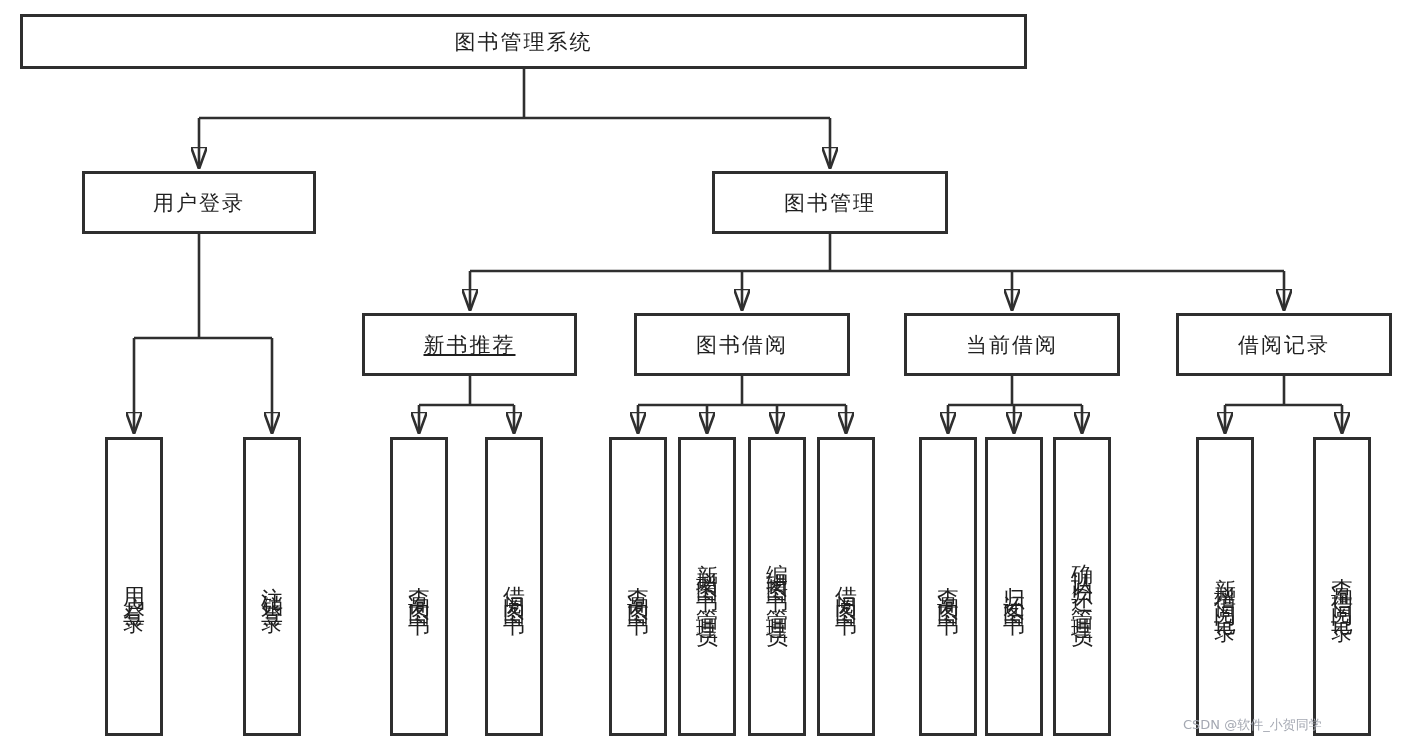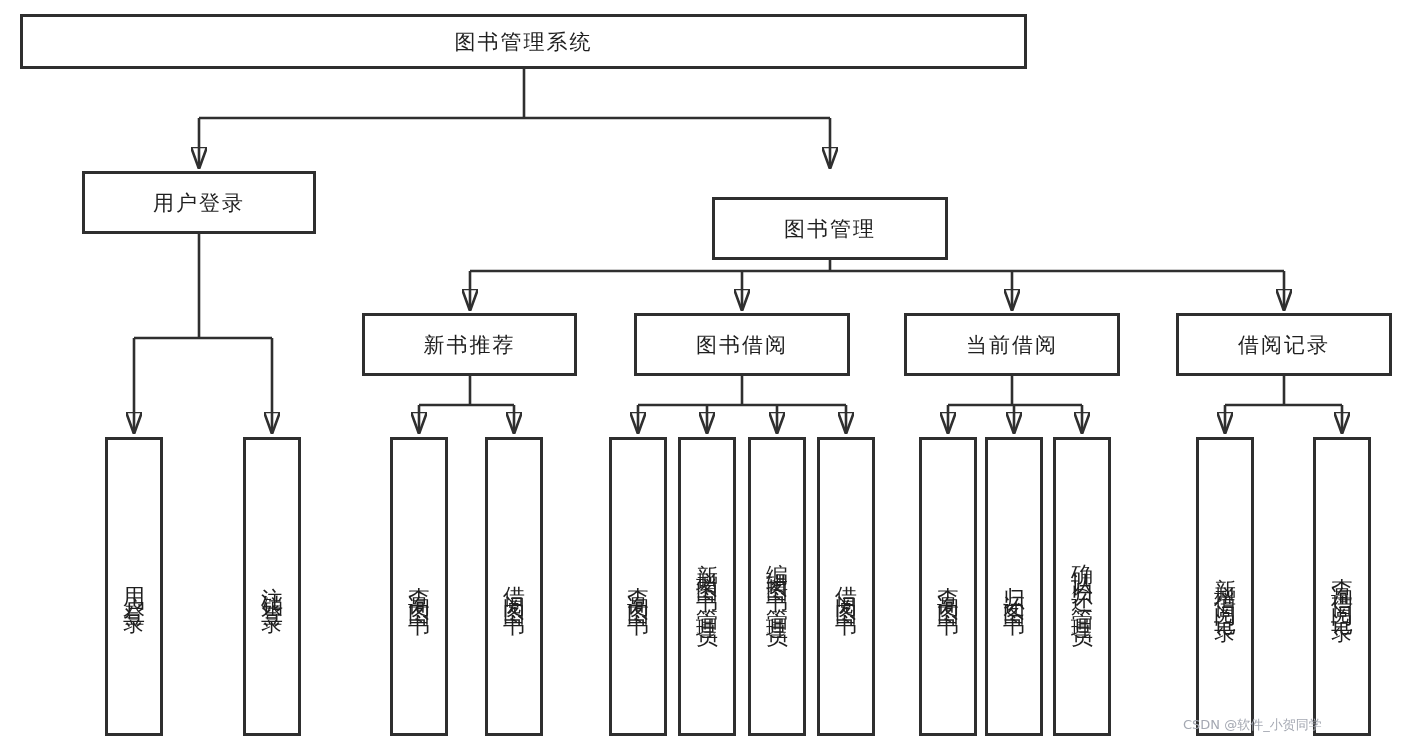--- a/index.html
+++ b/index.html
@@ -40,24 +40,24 @@
     writing-mode: vertical-rl;
     text-orientation: mixed;
     font-size: 22px;
     letter-spacing: 9px;
     line-height: 1;
   }
   
   .n-root   { left: 20px;   top: 14px;  width: 1007px; height: 55px; }
   
   .n-userlogin { left: 82px;  top: 171px; width: 234px; height: 63px; }
-  .n-bookmgmt  { left: 712px; top: 171px; width: 236px; height: 63px; margin-top: 26px; }
+  .n-bookmgmt  { left: 712px; top: 171px; width: 236px; height: 63px; }
   
   .n-l3 { top: 313px; height: 63px; }
-  .n-newrec   { left: 362px;  width: 215px; }
+  .n-newrec   { left: 362px;  width: 215px; text-decoration: underline; }
   .n-borrow   { left: 634px;  width: 216px; }
   .n-current  { left: 904px;  width: 216px; }
   .n-records  { left: 1176px; width: 216px; }
   
   .leaf { top: 437px; width: 58px; height: 299px; }
   .lf-0  { left: 105px; }
   .lf-1  { left: 243px; }
   .lf-2  { left: 390px; }
   .lf-3  { left: 485px; }
   .lf-4  { left: 609px; }

